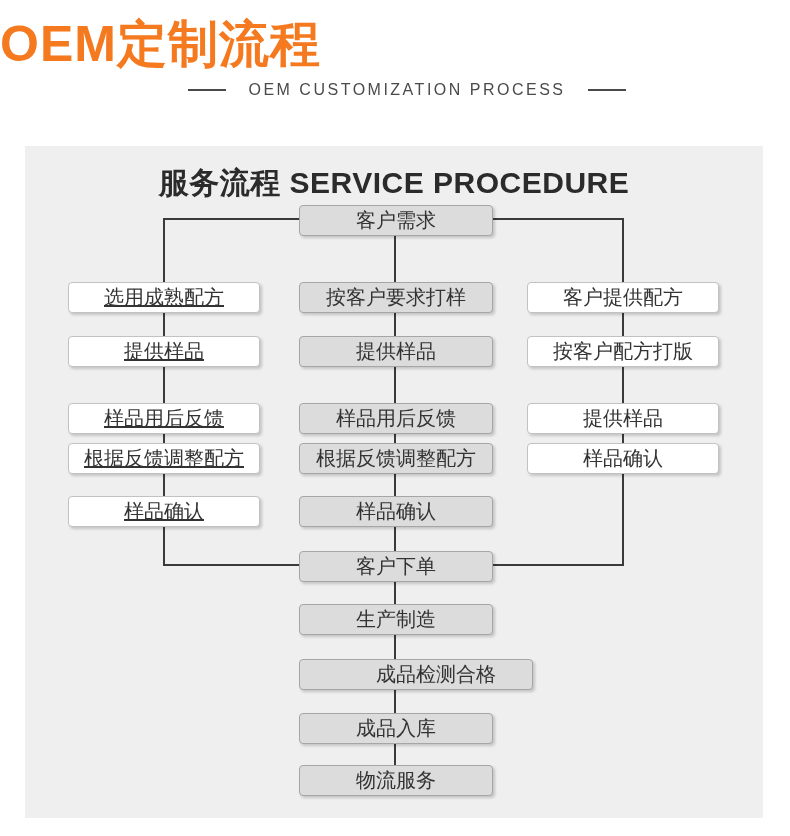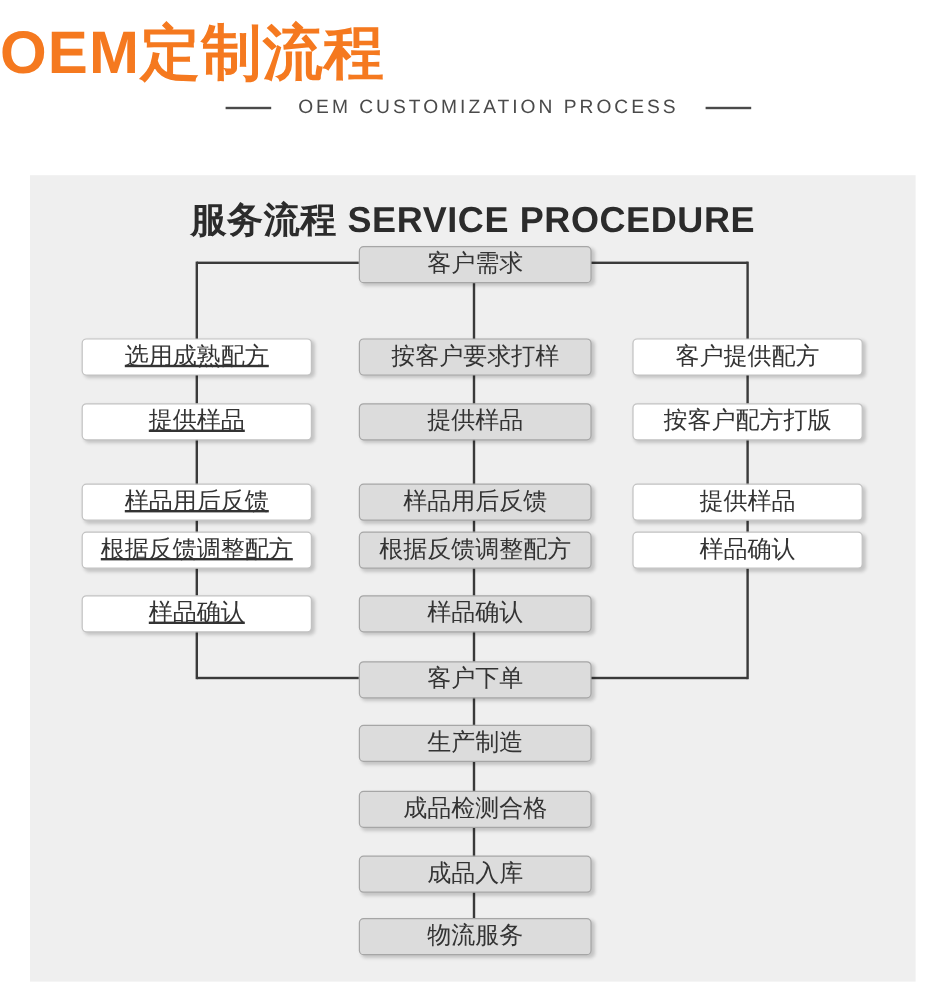--- a/index.html
+++ b/index.html
@@ -45,21 +45,21 @@
   .node.gray{
     background:#dcdcdc;border:1px solid #a6a6a6;
     box-shadow:2px 2px 3px rgba(0,0,0,0.18);
   }
   .col-left{left:43px;width:190px;text-decoration:underline;}
   .col-mid{left:274px;width:192px;}
   .col-right{left:502px;width:190px;}
   
   .r0{top:59px;}  .r1{top:136px;} .r2{top:190px;} .r3{top:257px;}
   .r4{top:297px;} .r5{top:350px;} .r6{top:405px;} .r7{top:458px;}
-  .r8{top:513px;} .r9{top:567px;} .r10{top:619px;}
+  .r8{top:513px;padding-left:40px;} .r9{top:567px;} .r10{top:619px;}
   
   .line{position:absolute;background:#3a3a3a;}
   .h-line{height:2px;}
   .v-line{width:2px;}
   .lz{z-index:0;}
   .node{z-index:2;}
 </style>
 </head>
 <body>
 

